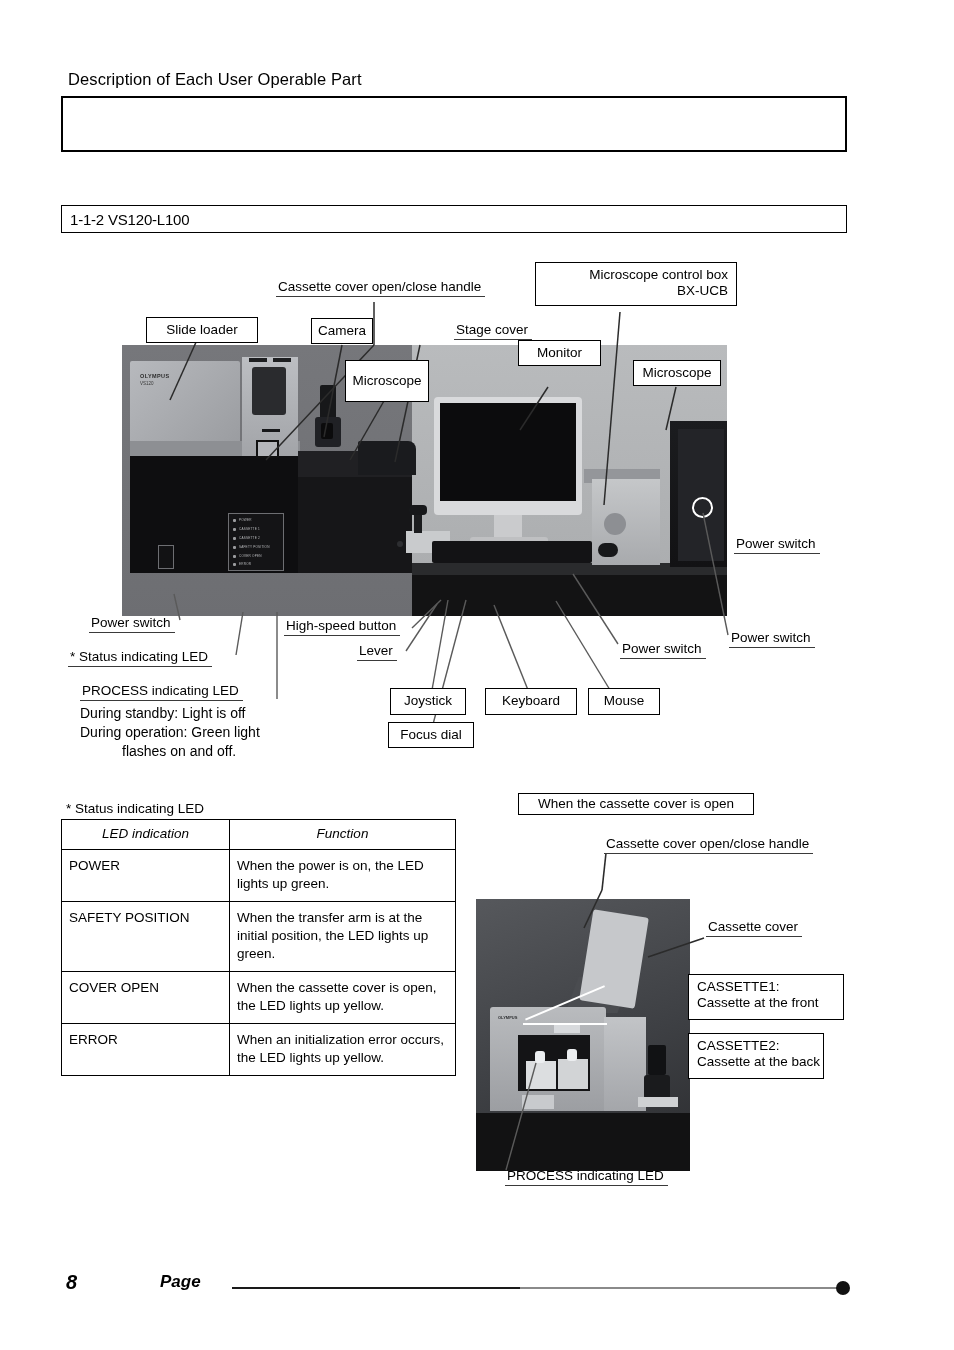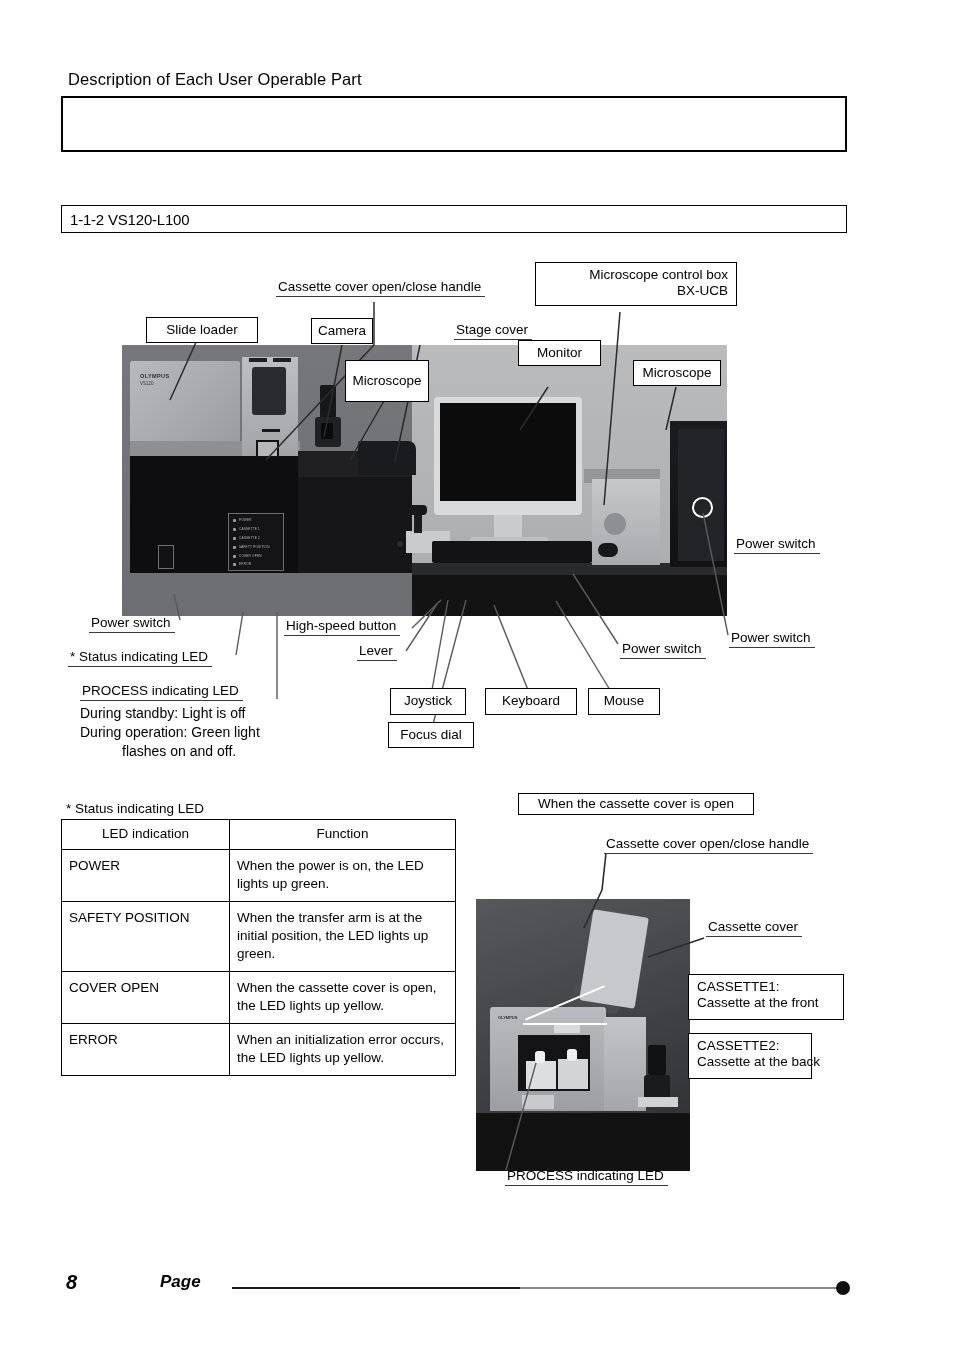--- a/index.html
+++ b/index.html
@@ -61,21 +61,21 @@
   
   #led-table-caption{left:66px;top:801px;font-size:13.5px;white-space:nowrap;}
   #led-table{
     left:61px;top:819px;width:394px;border-collapse:collapse;background:#fff;
     position:absolute;table-layout:fixed;
   }
   #led-table th,#led-table td{
     border:1.3px solid #000;font-size:13.5px;font-weight:normal;
     vertical-align:top;padding:7px 6px 8px 7px;line-height:1.33;text-align:left;
   }
-  #led-table th{text-align:center;padding:5px 6px 6px;}
+  #led-table th{text-align:center;padding:5px 6px 6px;font-style:italic;}
   #led-table col.c1{width:168px;}
   #led-table col.c2{width:226px;}
 
   
   #footer-page-num{left:66px;top:1271px;font-size:20px;font-weight:bold;font-style:italic;}
   #footer-page-word{left:160px;top:1272px;font-size:17px;font-weight:bold;font-style:italic;}
   #footer-rule-dark{left:232px;top:1287px;width:290px;height:2.2px;background:#1a1a1a;}
   #footer-rule-light{left:520px;top:1287px;width:318px;height:2.2px;background:#8a8a8a;}
   #footer-dot{left:836px;top:1281px;width:14px;height:14px;border-radius:50%;background:#111;}
 
@@ -428,21 +428,21 @@
 
 <div class="abs uline" style="left:706px;top:919px;">
   <span>Cassette cover</span>
 </div>
 
 <div class="abs cbox multi left" style="left:688px;top:974px;width:156px;height:46px;">
   <div>CASSETTE1:</div>
   <div>Cassette at the front</div>
 </div>
 
-<div class="abs cbox multi left" style="left:688px;top:1033px;width:124px;height:46px;">
+<div class="abs cbox multi left" style="left:688px;top:1033px;width:136px;height:46px;">
   <div>CASSETTE2:</div>
   <div>Cassette at the back</div>
 </div>
 
 <div class="abs uline" style="left:505px;top:1168px;">
   <span>PROCESS indicating LED</span>
 </div>
 
 <div class="abs" id="footer-page-num">8</div>
 <div class="abs" id="footer-page-word">Page</div>

